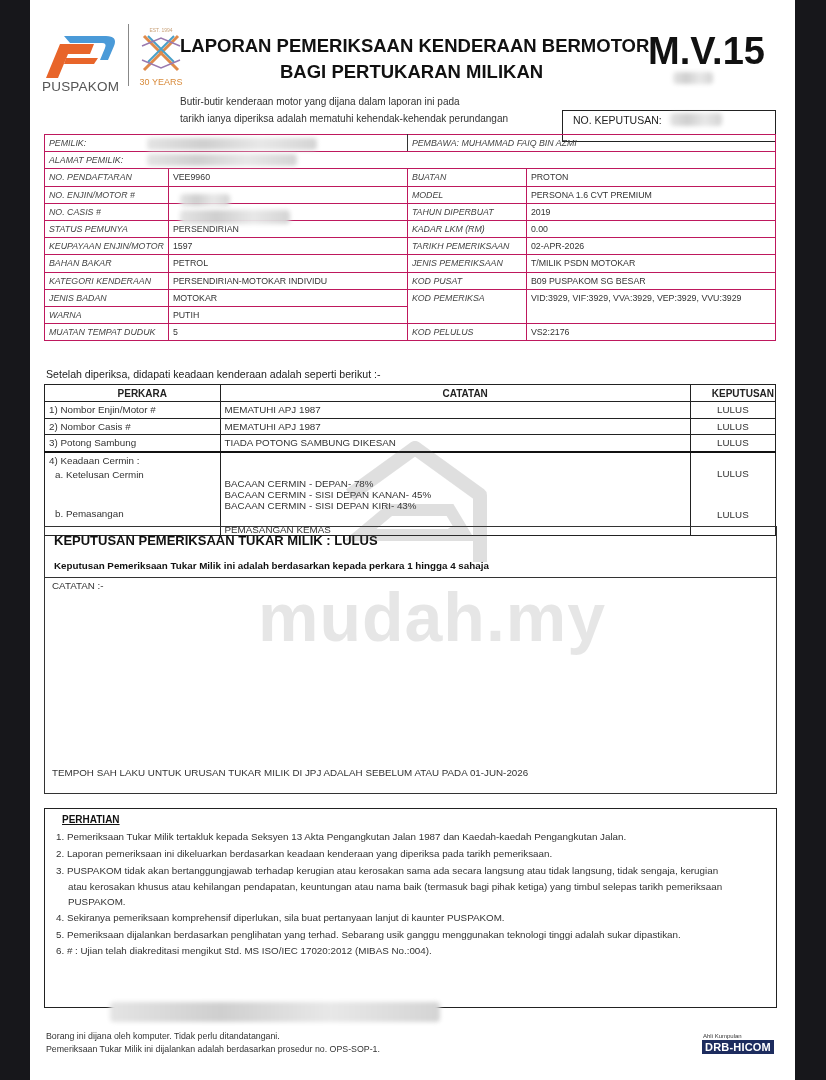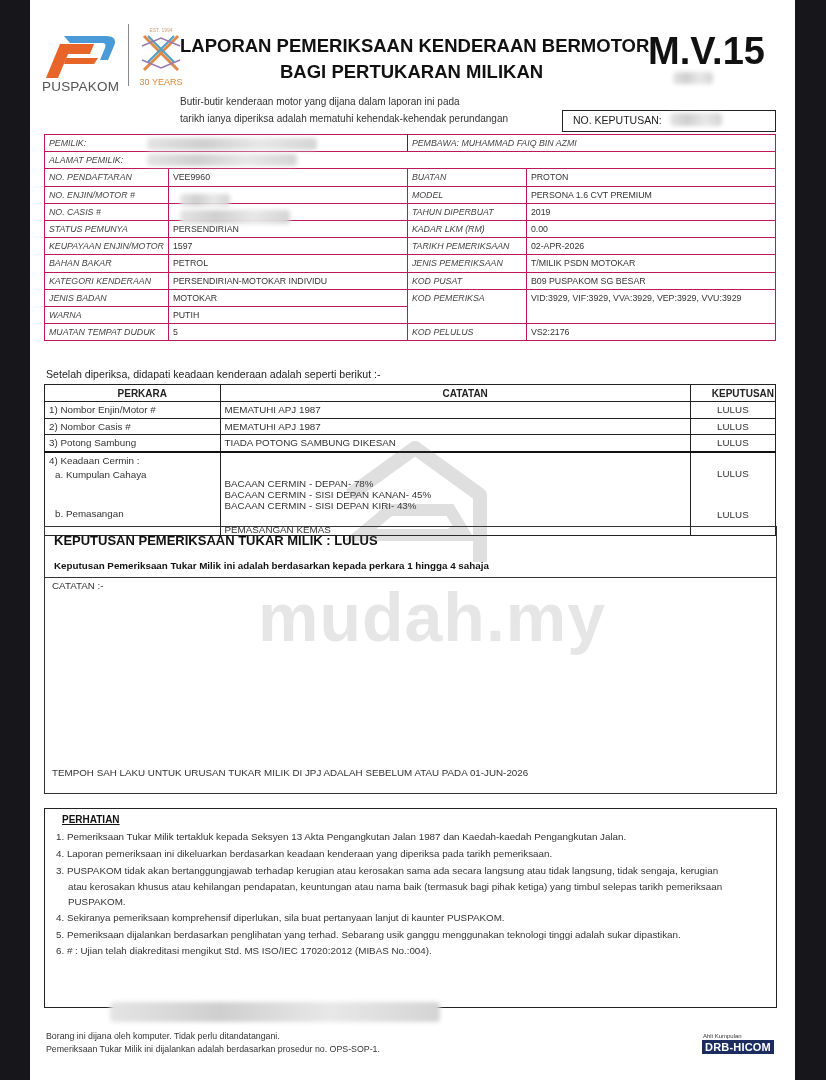--- a/index.html
+++ b/index.html
@@ -8,21 +8,21 @@
   .abs { position:absolute; }
   .logo-wrap { left:12px; top:26px; width:80px; height:62px; }
   .puspakom-text { left:12px; top:79px; font-size:13.5px; color:#555; letter-spacing:0.2px; }
   .logo-divider { left:98px; top:24px; width:1px; height:62px; background:#888; }
   .thirty { left:108px; top:26px; width:46px; height:62px; }
   .title1 { left:150px; top:35px; font-size:18.5px; font-weight:bold; color:#111; white-space:nowrap; }
   .title2 { left:250px; top:61px; font-size:18.5px; font-weight:bold; color:#111; white-space:nowrap; }
   .mv { left:618px; top:30px; font-size:38px; font-weight:bold; color:#111;text-align:center; }
   .blur { background:linear-gradient(90deg,#e4e4e4,#cfcfcf,#e8e8e8,#d4d4d4); filter:blur(2px); border-radius:4px; }
   .intro { left:150px; font-size:10px; color:#333; white-space:nowrap; }
-  .nokep { left:532px; top:110px; width:212px; height:22px; border:1.5px solid #222; font-size:10.5px; padding-left:10px; line-height:18px; box-sizing:border-box; width:214px; }
+  .nokep { left:532px; top:110px; width:212px; height:32px; border:1.5px solid #222; font-size:10.5px; padding-left:10px; line-height:18px; box-sizing:border-box; width:214px; }
   table { border-collapse:collapse; }
   .info { position:absolute; left:14px; top:134px; width:732px; font-size:8.8px; }
   .info td { border:1px solid #be185d; height:16.2px; padding:0 4px; white-space:nowrap; }
   .info .lbl { font-style:italic; color:#444; width:100px; }
   .info .val { color:#333; }
   .setelah { left:16px; top:368px; font-size:10.6px; color:#222; }
   .insp { position:absolute; left:14px; top:384px; width:732px; font-size:9.8px; }
   .insp th { border:1px solid #222; font-size:10px; height:14px;padding-left:21px; }
   .insp td { border:1px solid #222; padding:0 4px; height:15.5px; color:#333; }
   .insp td.kp { text-align:center; }
@@ -168,21 +168,21 @@
       <td class="kp">LULUS</td>
     </tr>
     <tr>
       <td>3) Potong Sambung</td>
       <td>TIADA POTONG SAMBUNG DIKESAN</td>
       <td class="kp">LULUS</td>
     </tr>
     <tr style="border-top:2px solid #111;">
       <td style="vertical-align:top;height:70px;padding-top:1px;line-height:13px;">
         <div>4) Keadaan Cermin :</div>
-        <div style="padding-left:6px;margin-top:1px;">a. Kumpulan Cahaya</div>
+        <div style="padding-left:6px;margin-top:1px;">a. Ketelusan Cermin</div>
         <div style="padding-left:6px;margin-top:26px;">b. Pemasangan</div>
       </td>
       <td style="vertical-align:top;padding-top:25px;line-height:11px;">
         <div>BACAAN CERMIN - DEPAN- 78%</div>
         <div>BACAAN CERMIN - SISI DEPAN KANAN- 45%</div>
         <div>BACAAN CERMIN - SISI DEPAN KIRI- 43%</div>
         <div style="margin-top:13px;">PEMASANGAN KEMAS</div>
       </td>
       <td class="kp" style="vertical-align:top;padding-top:14px;line-height:13px;">
         <div>LULUS</div>
@@ -195,21 +195,21 @@
   <div class="abs box1"></div>
   <div class="abs keptitle">KEPUTUSAN PEMERIKSAAN TUKAR MILIK : LULUS</div>
   <div class="abs kepsub">Keputusan Pemeriksaan Tukar Milik ini adalah berdasarkan kepada perkara 1 hingga 4 sahaja</div>
   <div class="abs line-h" style="left:14px;top:577px;width:733px;"></div>
   <div class="abs catatan">CATATAN :-</div>
   <div class="abs tempoh">TEMPOH SAH LAKU UNTUK URUSAN TUKAR MILIK DI JPJ ADALAH SEBELUM ATAU PADA 01-JUN-2026</div>
 
   <div class="abs box2"></div>
   <div class="abs perhatian">PERHATIAN</div>
   <div class="abs note" style="top:831px;">1. Pemeriksaan Tukar Milik tertakluk kepada Seksyen 13 Akta Pengangkutan Jalan 1987 dan Kaedah-kaedah Pengangkutan Jalan.</div>
-  <div class="abs note" style="top:848px;">4. Laporan pemeriksaan ini dikeluarkan berdasarkan keadaan kenderaan yang diperiksa pada tarikh pemeriksaan.</div>
+  <div class="abs note" style="top:848px;">2. Laporan pemeriksaan ini dikeluarkan berdasarkan keadaan kenderaan yang diperiksa pada tarikh pemeriksaan.</div>
   <div class="abs note" style="top:865px;">3. PUSPAKOM  tidak akan bertanggungjawab terhadap kerugian atau kerosakan sama ada secara langsung atau tidak langsung, tidak sengaja, kerugian</div>
   <div class="abs note" style="top:881px;left:38px;">atau kerosakan khusus atau kehilangan pendapatan, keuntungan atau nama baik (termasuk bagi pihak ketiga) yang timbul selepas tarikh pemeriksaan</div>
   <div class="abs note" style="top:896px;left:38px;">PUSPAKOM.</div>
   <div class="abs note" style="top:912px;">4. Sekiranya pemeriksaan komprehensif diperlukan, sila buat pertanyaan lanjut di kaunter PUSPAKOM.</div>
   <div class="abs note" style="top:929px;">5. Pemeriksaan dijalankan berdasarkan penglihatan yang terhad. Sebarang usik ganggu menggunakan teknologi tinggi adalah sukar dipastikan.</div>
   <div class="abs note" style="top:945px;">6. # : Ujian telah diakreditasi mengikut Std. MS ISO/IEC 17020:2012 (MIBAS No.:004).</div>
   <div class="abs blur" style="left:80px;top:1002px;width:330px;height:20px;"></div>
 
   <div class="abs foot" style="top:1031px;">Borang ini dijana oleh komputer. Tidak perlu ditandatangani.</div>
   <div class="abs foot" style="top:1044px;">Pemeriksaan Tukar Milik ini dijalankan adalah berdasarkan prosedur no. OPS-SOP-1.</div>

